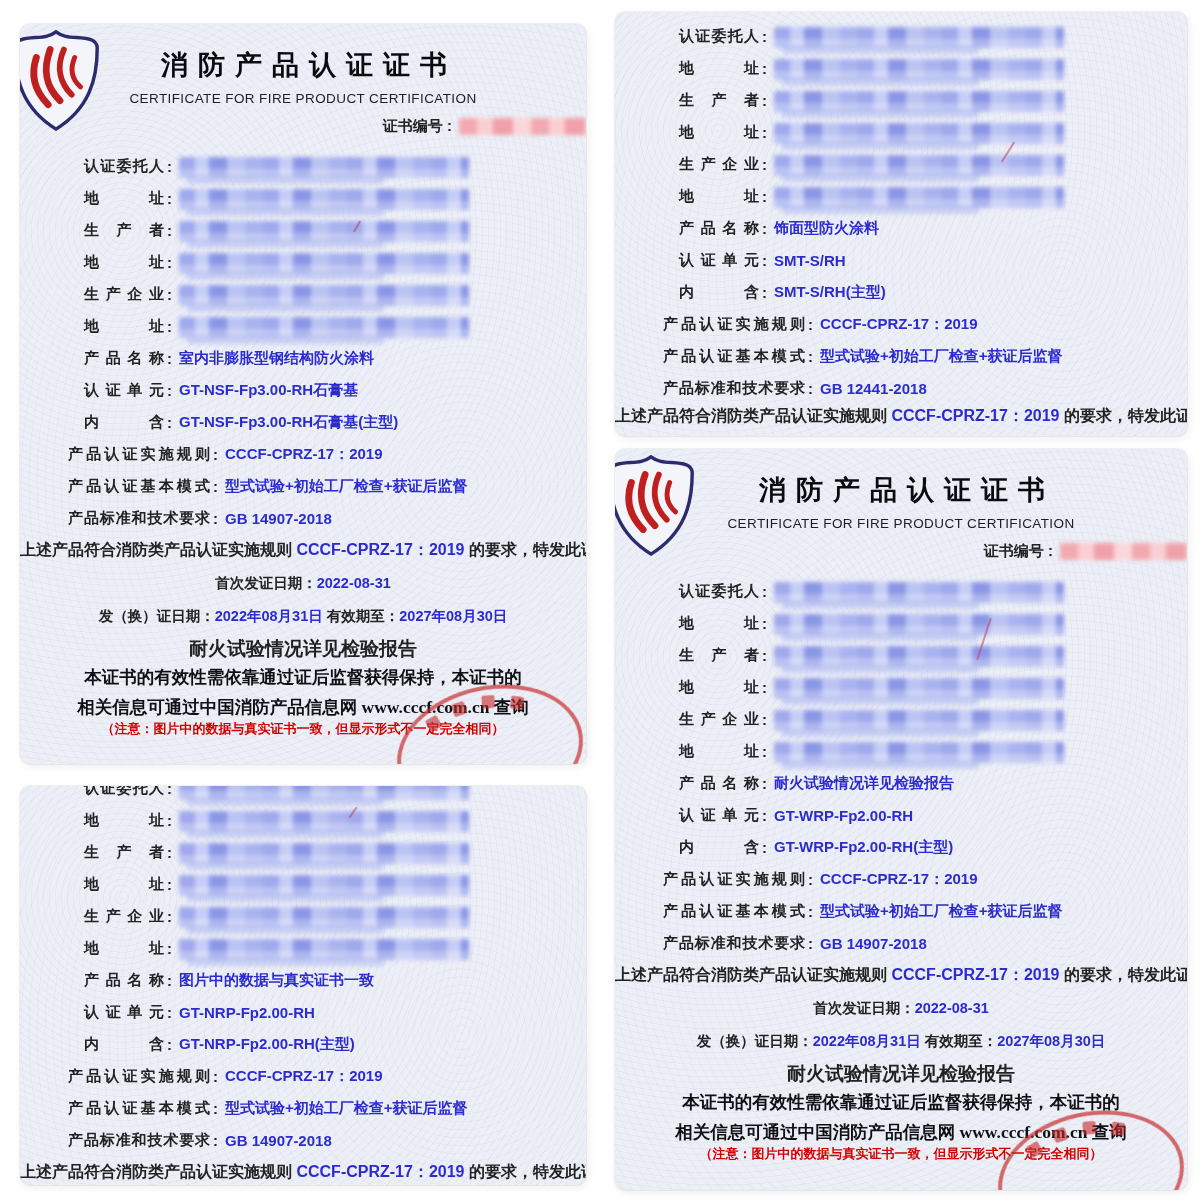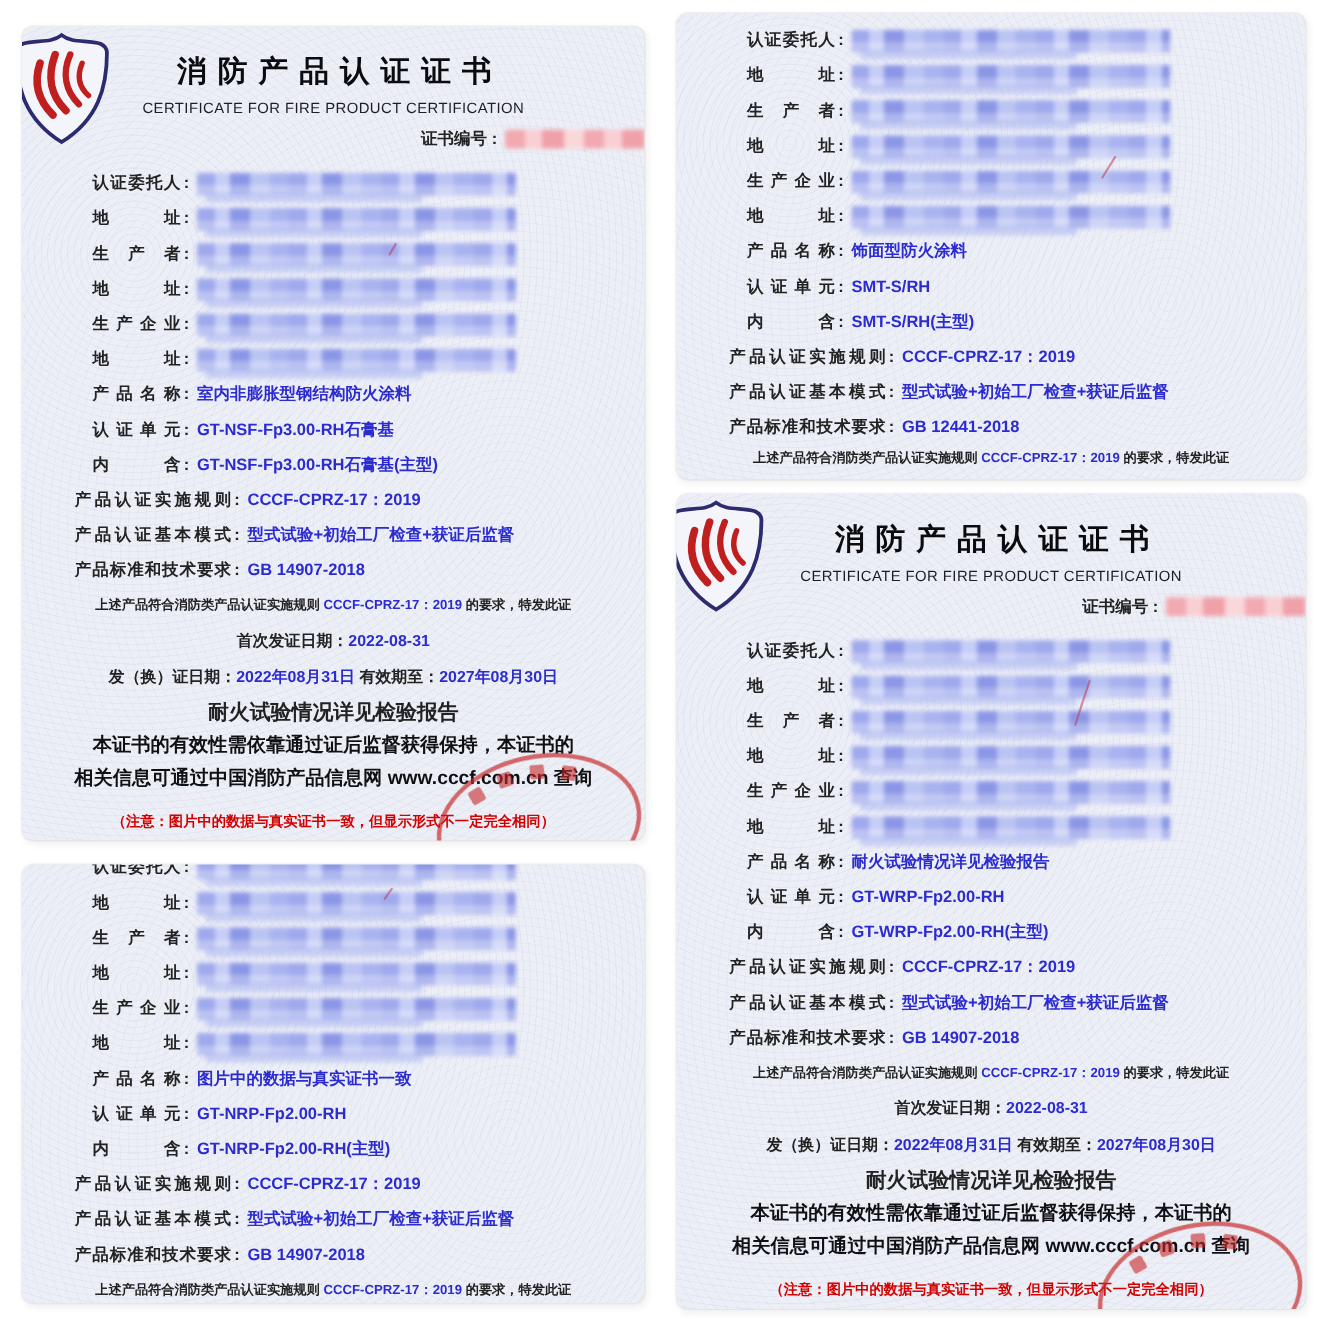--- a/index.html
+++ b/index.html
@@ -52,28 +52,28 @@
   .fvalue{font-size:15px;font-weight:600;color:#2b2bd0;white-space:nowrap;}
   .redact-bar{position:relative;height:21px;width:290px;margin-top:2px;border-radius:2px;flex:none;
     background:
       linear-gradient(180deg, rgba(255,255,255,0) 0 55%, rgba(255,255,255,.30) 55% 100%),
       repeating-linear-gradient(90deg,#9fa9ec 0 16px,#c6cdf6 16px 30px,#8b97e6 30px 48px,#bac3f2 48px 66px,#a9b3ef 66px 84px);
     filter:blur(2px);}
   .redact-bar::after{content:'';position:absolute;left:8px;top:18px;height:9px;width:68%;
     background:rgba(172,182,240,.55);border-radius:2px;}
 
   
-  .c-line{text-align:center;font-size:12px;line-height:20px;font-weight:600;color:#222;white-space:nowrap;}
+  .c-line{text-align:center;font-size:16px;line-height:20px;font-weight:600;color:#222;white-space:nowrap;}
   .c-line .blue,.fvalue,.blue{color:#2b2bd0;text-align:right;}
   .compliance{margin-top:6px;}
   #cert-tr .compliance{margin-top:2px;}
   .issue{margin-top:13px;font-size:14.5px;}
   .fire{margin-top:13px;font-size:19px;}
-  .big{margin-top:6px;font-size:17.5px;line-height:24px;font-weight:700;color:#101014;}
-  .rednote{margin-top:18px;font-size:13px;font-weight:700;color:#d30000;}
+  .big{margin-top:6px;font-size:17.5px;line-height:24px;font-weight:700;color:#101014;font-family:Liberation Serif, serif;}
+  .rednote{margin-top:0;font-size:13px;font-weight:700;color:#d30000;}
 
   
   .seal{position:absolute;right:2px;bottom:-52px;width:180px;height:122px;
         border:4px solid rgba(198,40,40,.68);border-radius:50%;
         transform:rotate(-12deg);filter:blur(.5px);}
   .seal i{position:absolute;background:rgba(198,40,40,.6);border-radius:2px;}
   .seal i.m1{left:34px;top:16px;width:13px;height:13px;transform:rotate(-18deg);}
   .seal i.m2{left:62px;top:7px;width:13px;height:13px;transform:rotate(-6deg);}
   .seal i.m3{left:92px;top:6px;width:13px;height:13px;transform:rotate(8deg);}
   .seal i.m4{left:120px;top:13px;width:13px;height:13px;transform:rotate(20deg);}

